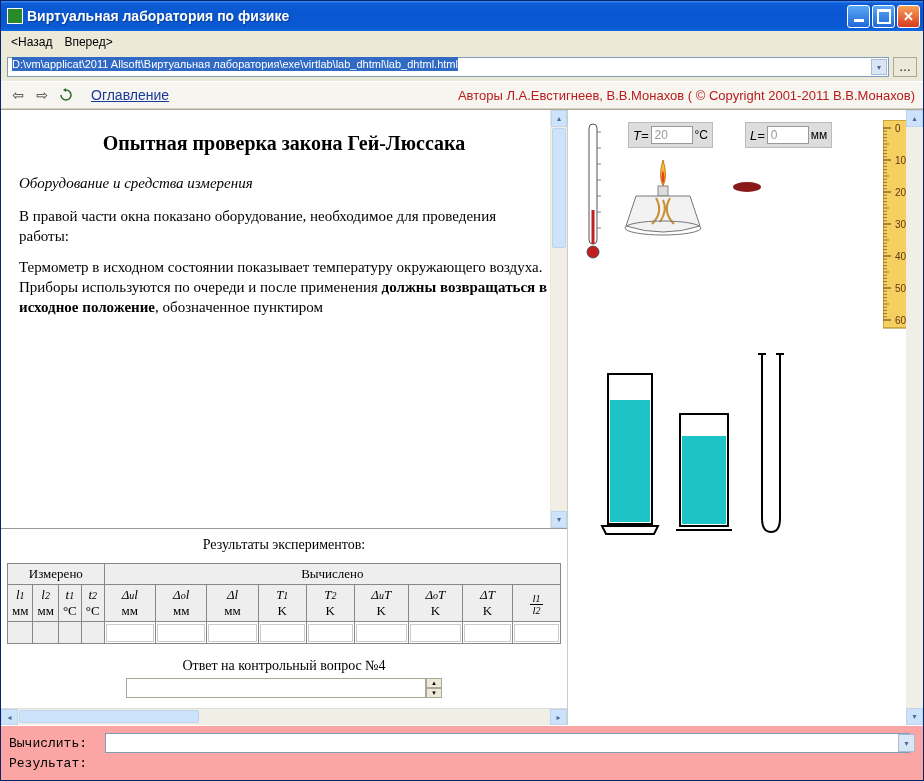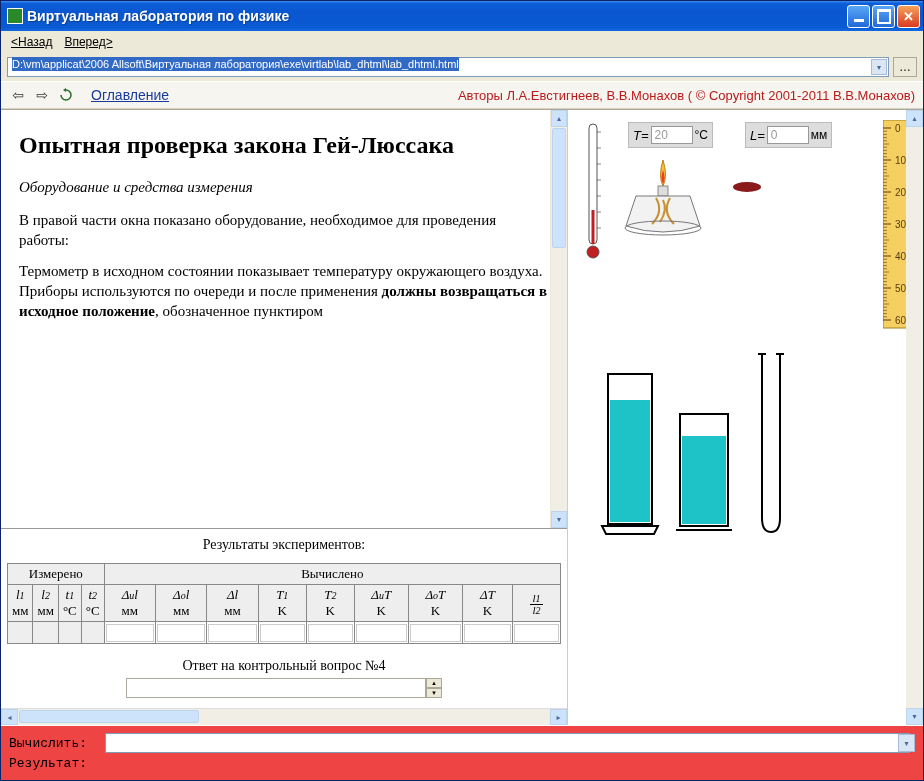--- a/index.html
+++ b/index.html
@@ -12,38 +12,38 @@
   .titlebar .title { font-weight: bold; font-size: 14px; flex: 1; text-shadow: 1px 1px 1px rgba(0,0,0,.3); }
   .win-btns { display: flex; gap: 2px; }
   .win-btn { width: 23px; height: 23px; border-radius: 3px; border: 1px solid #fff; display: flex; align-items: center; justify-content: center; font-weight: bold; font-family: Arial; color: #fff; }
   .win-min,.win-max { background: linear-gradient(#5aa7f7,#2169d8); }
   .win-close { background: linear-gradient(#f7a15a,#d83a21); }
   .win-min::before { content:''; width:10px; height:3px; background:#fff; margin-top:8px; }
   .win-max::before { content:''; width:10px; height:10px; border:2px solid #fff; border-top-width:3px; }
   .win-close::before { content:'✕'; font-size:13px; }
   
   .menubar { height: 22px; display: flex; align-items: center; padding: 0 4px; background: #ece9d8; font-size: 12px; }
-  .menubar span { padding: 2px 6px; text-decoration: underline; }
+  .menubar span { padding: 2px 6px; }
   
   .addr-row { height: 28px; display: flex; align-items: center; padding: 3px 6px; gap: 4px; }
   .addr-input { flex: 1; height: 20px; border: 1px solid #7f9db9; background: #fff; font-size: 11px; padding: 0 18px 0 4px; color: #0020d0; position: relative; }
   .addr-input .sel { background: #316ac5; color: #fff; padding: 1px 0; }
   .addr-dd { position:absolute; right:1px; top:1px; width:16px; height:16px; background:#dbe6f5; border:1px solid #a7bcd6; display:flex; align-items:center; justify-content:center; font-size:8px; color:#4a6a99; }
   .addr-go { width: 24px; height: 20px; border: 1px solid #aca899; background: #ece9d8; display:flex; align-items:center; justify-content:center; }
   
   .toolbar2 { height: 28px; display:flex; align-items:center; padding: 2px 8px; border-top:1px solid #fff; gap:6px; background:#f6f5f0; border-bottom:1px solid #d6d2c2; }
   .nav-arrow { width:18px; height:18px; display:flex; align-items:center; justify-content:center; font-size:14px; color:#333; }
   .toc-link { color:#1a3a9a; text-decoration:underline; font-size:14px; margin-left:10px; }
   .authors { margin-left:auto; font-size:13px; color:#b91c1c; }
   
   .content-area { flex:1; display:flex; background:#fff; border-top:1px solid #aca899; overflow:hidden; }
   
   .left-pane { width: 567px; display:flex; flex-direction:column; border-right:1px solid #ccc; }
   .doc-scroll { flex:1; overflow:hidden; position:relative; padding: 10px 18px 0 18px; font-family: 'Times New Roman', serif; font-size: 15px; color:#000; }
-  .doc-scroll h1 { text-align:left; font-size:24px; font-weight:bold; margin:12px 0 20px; }
+  .doc-scroll h1 { text-align:center; font-size:20px; font-weight:bold; margin:12px 0 20px; }
   .doc-scroll .eq-head { font-style:italic; font-weight:normal; font-size:15px; margin:8px 0 14px; }
   .doc-scroll p { margin: 10px 0; line-height:1.35; }
   .doc-scroll ul { margin: 8px 0 14px 24px; padding:0; }
   .doc-scroll li { margin: 2px 0; line-height:1.4; }
   .left-vscroll { position:absolute; right:0; top:0; bottom:0; width:17px; background:#f1efe5; border-left:1px solid #ece9d8; }
   .sb-btn { height:17px; background:#cde3fb; border:1px solid #bcd4ee; display:flex; align-items:center; justify-content:center; font-size:8px; color:#4a6a99; }
   .sb-thumb { background:#cde3fb; border:1px solid #bcd4ee; border-radius:2px; margin:1px; }
   
   .results-section { border-top:1px solid #999; background:#fff; padding:4px 6px 10px; font-family:'Times New Roman',serif; }
   .results-title { text-align:center; font-size:14px; margin:4px 0 10px; }
@@ -77,21 +77,21 @@
   .beaker1 { position:absolute; left:30px; top:260px; }
   .beaker2 { position:absolute; left:106px; top:300px; }
   .tube { position:absolute; left:186px; top:240px; }
   
   .right-vscroll { position:absolute; right:0; top:0; bottom:0; width:17px; background:#f1efe5; }
   
   .hscroll { height:17px; background:#f1efe5; display:flex; border-top:1px solid #ddd; }
   .hscroll .sb-btn { width:17px; height:100%; }
   .hscroll .sb-thumb { height:13px; margin:1px; }
   
-  .bottom-panel { background:#ef4444; border-top:1px solid #fff; padding:4px 8px 6px; }
+  .bottom-panel { background:#fca5a5; border-top:1px solid #fff; padding:4px 8px 6px; }
   .calc-row { display:flex; align-items:center; gap:6px; margin:3px 0; }
   .calc-row .lbl { font-family:'Courier New',monospace; font-size:13px; width:90px; }
   .calc-row input { flex:1; height:20px; border:1px solid #7f9db9; background:#fff; padding:0 4px; }
   .calc-dd { width:17px; height:18px; background:#dbe6f5; border:1px solid #a7bcd6; display:flex; align-items:center; justify-content:center; font-size:8px; color:#4a6a99; margin-left:-18px; }
 </style>
 </head>
 <body>
 
 <div class="window">
 
@@ -105,21 +105,21 @@
     </div>
   </div>
 
   <div class="menubar">
     <span>&lt;Назад</span>
     <span>Вперед&gt;</span>
   </div>
 
   <div class="addr-row">
     <div class="addr-input">
-      <span class="sel">D:\vm\applicat\2006 Allsoft\Виртуальная лаборатория\exe\virtlab\lab_dhtml\lab_dhtml.html</span>
+      <span class="sel">D:\vm\applicat\2011 Allsoft\Виртуальная лаборатория\exe\virtlab\lab_dhtml\lab_dhtml.html</span>
       <div class="addr-dd">▾</div>
     </div>
     <div class="addr-go">…</div>
   </div>
 
   <div class="toolbar2">
     <div class="nav-arrow">⇦</div>
     <div class="nav-arrow">⇨</div>
     <div class="nav-arrow">
       <svg width="14" height="14" viewBox="0 0 14 14">

